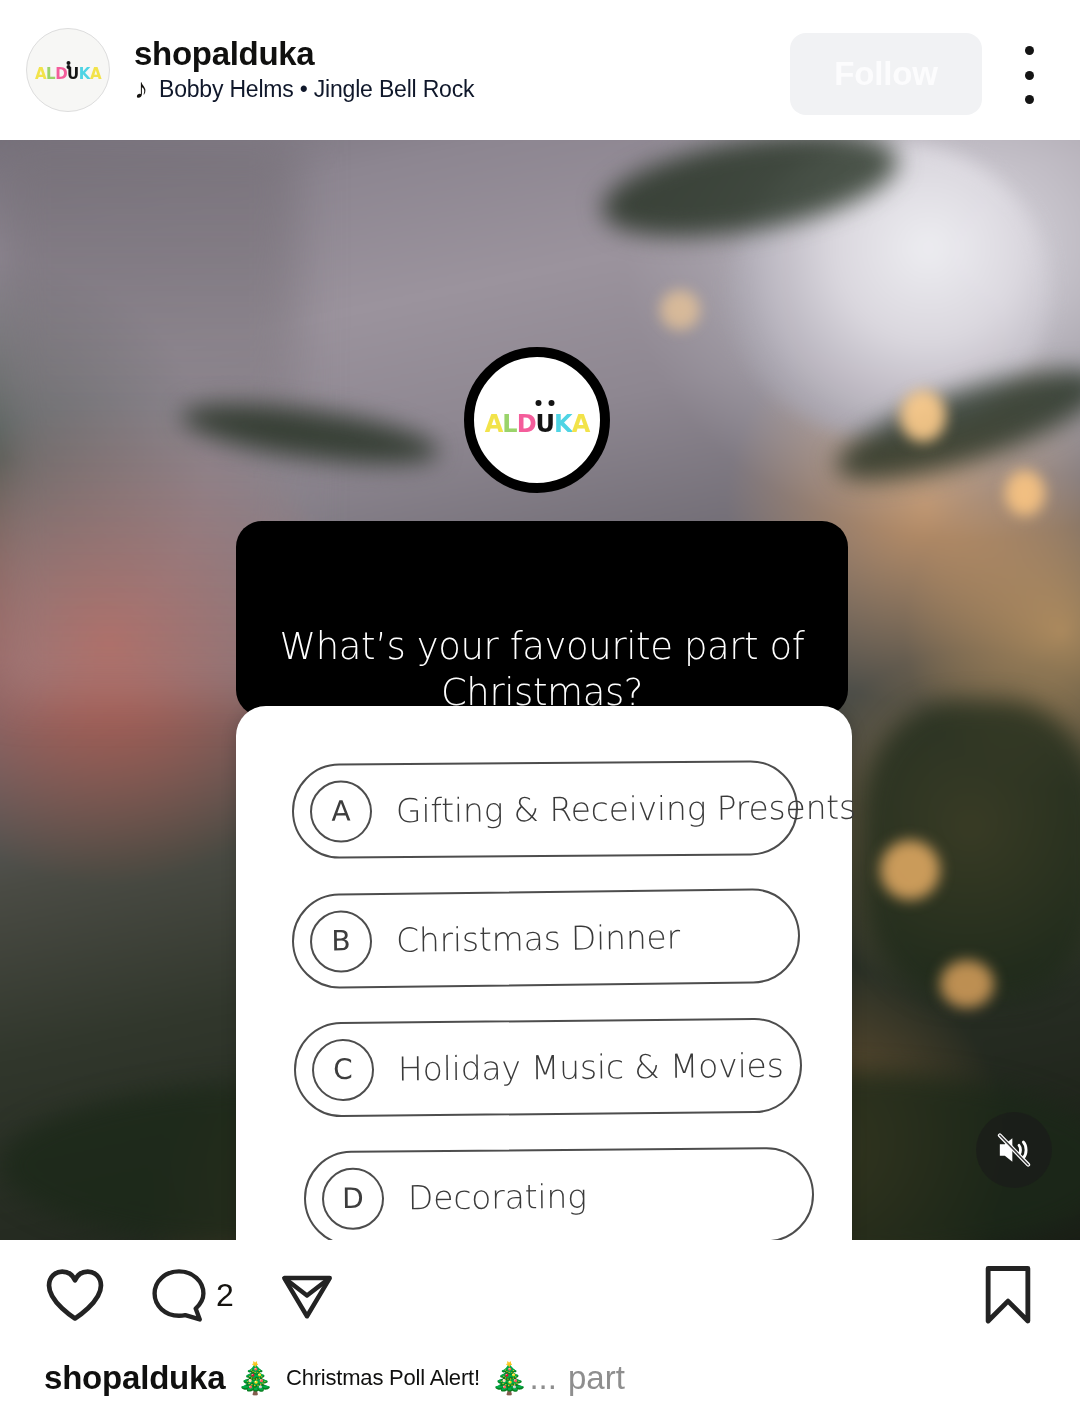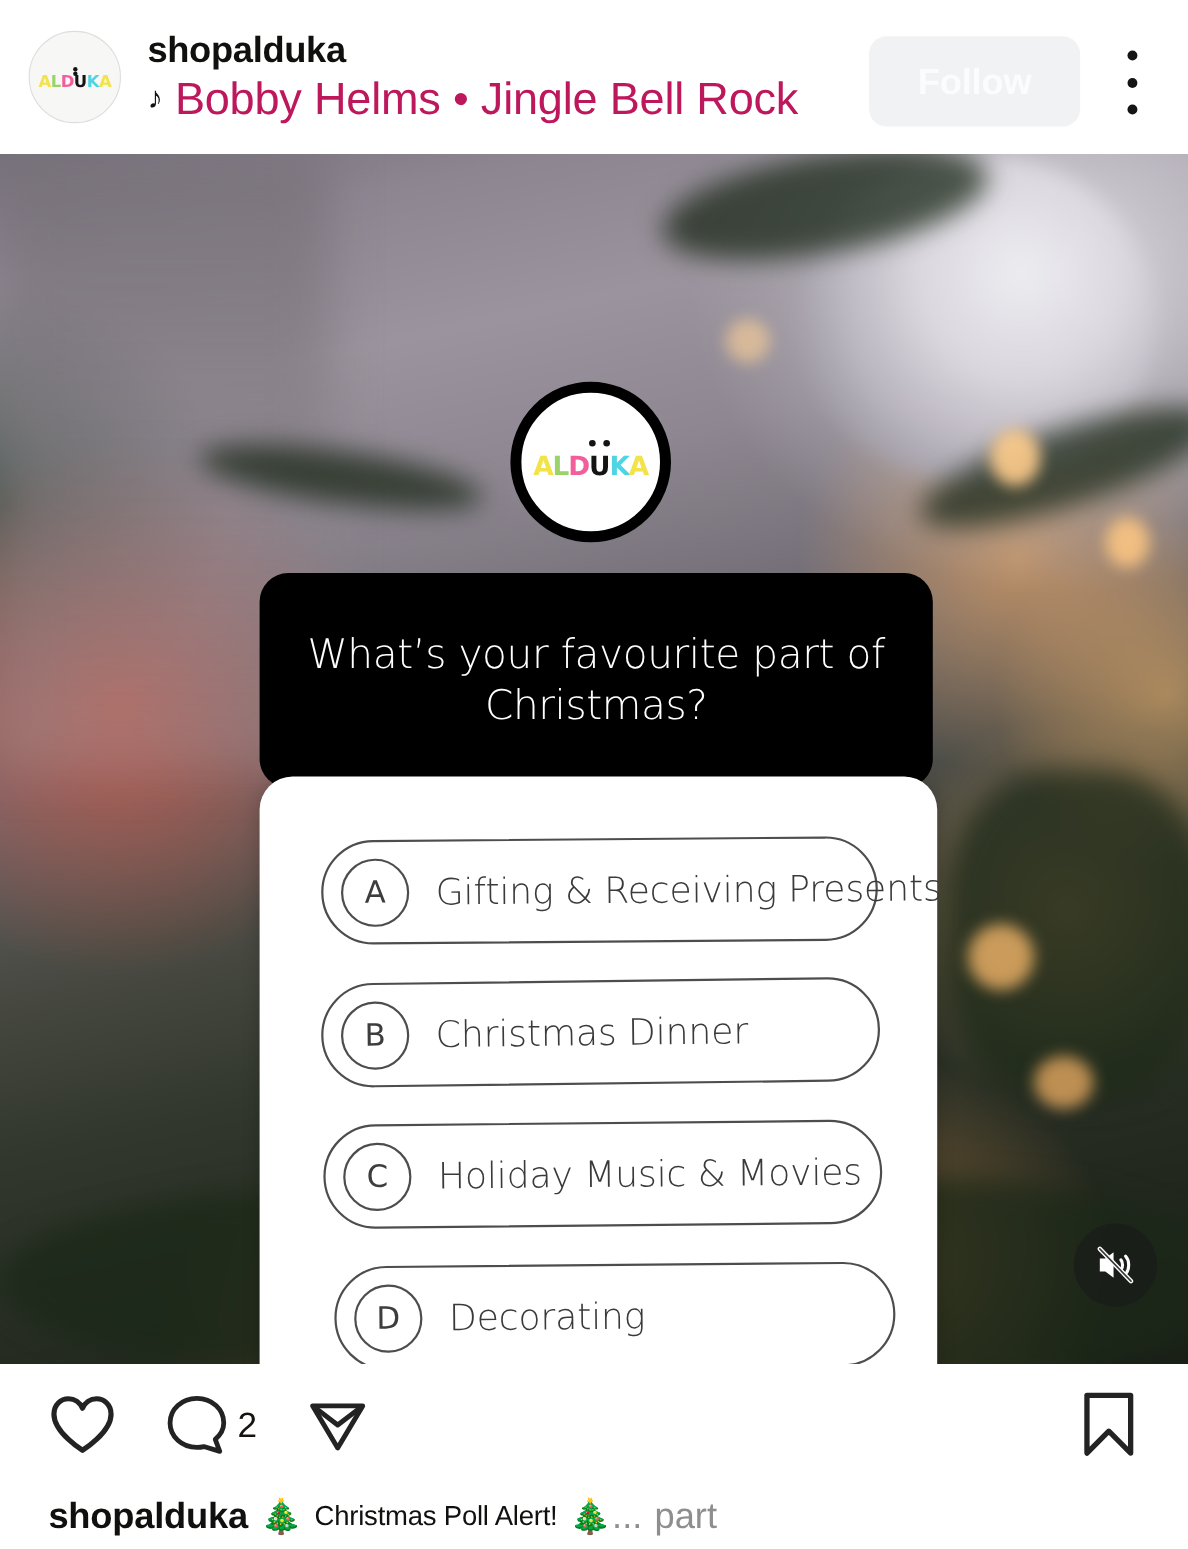--- a/index.html
+++ b/index.html
@@ -40,21 +40,21 @@
   }
   .umlaut i{ width:4px; height:4px; border-radius:50%; background:#141414; display:block; }
 
   .header-text{ margin-left:24px; display:flex; flex-direction:column; gap:4px; }
   .username{
     font-size:33px; font-weight:bold; color:#10100f; letter-spacing:-0.3px;
     line-height:1.1;
   }
   .music-row{ display:flex; align-items:center; gap:11px; }
   .music-note{ font-size:28px; color:#14120f; line-height:1; position:relative; top:-1px; }
-  .music-text{ font-size:41px; color:#be185d; letter-spacing:-0.2px; line-height:1.1; }
+  .music-text{ font-size:23px; color:#0f172a; letter-spacing:-0.2px; line-height:1.1; }
 
   .follow-btn{
     position:absolute; right:98px; top:33px;
     width:192px; height:82px; border-radius:16px;
     background:#f1f2f4; border:none;
     color:#fcfcfd; font-size:33px; font-weight:bold;
     display:flex; align-items:center; justify-content:center;
     letter-spacing:-0.2px;
   }
   .more-dots{
@@ -122,21 +122,21 @@
     font-weight:bold; font-size:24px; letter-spacing:-1px;
     line-height:1; white-space:nowrap; position:relative; top:4px;
   }
   .story-logo-text .umlaut{ top:-10px; width:19px; height:7px; }
   .story-logo-text .umlaut i{ width:6px; height:6px; }
 
   
   .q-card{
     position:absolute; left:236px; top:381px; width:612px; height:195px;
     background:#000000; border-radius:26px; z-index:4;
-    display:flex; align-items:center; justify-content:center;
+    display:flex; align-items:flex-end; justify-content:center;
     padding:0 40px;
   }
   .q-text{
     font-family:"DejaVu Sans", sans-serif;
     color:#ffffff; font-size:37px; line-height:1.25; text-align:center;
     letter-spacing:-0.4px; font-weight:300;
   }
 
   
   .a-card{
@@ -184,21 +184,21 @@
   .cmt-count{ font-size:32px; color:#15130f; font-weight:400; }
   .save-btn{ margin-left:auto; display:flex; align-items:center; }
 
   
   .caption{
     position:absolute; left:0; top:1348px; width:1080px; height:60px;
     background:#ffffff; padding:0 44px;
     display:flex; align-items:center; gap:0; white-space:nowrap;
   }
   .cap-user{ font-size:33px; font-weight:bold; color:#10100f; letter-spacing:-0.2px; }
-  .cap-text{ font-size:25px; color:#10100f; letter-spacing:-0.2px; }
+  .cap-text{ font-size:22px; color:#10100f; letter-spacing:-0.2px; }
   .cap-emoji{ font-size:31px; }
   .cap-more{ font-size:33px; color:#8e8e8e; }
   .sp{ display:inline-block; width:11px; }
 </style>
 </head>
 <body>
 
 <div class="post-header">
 
   <div class="avatar-wrap">

